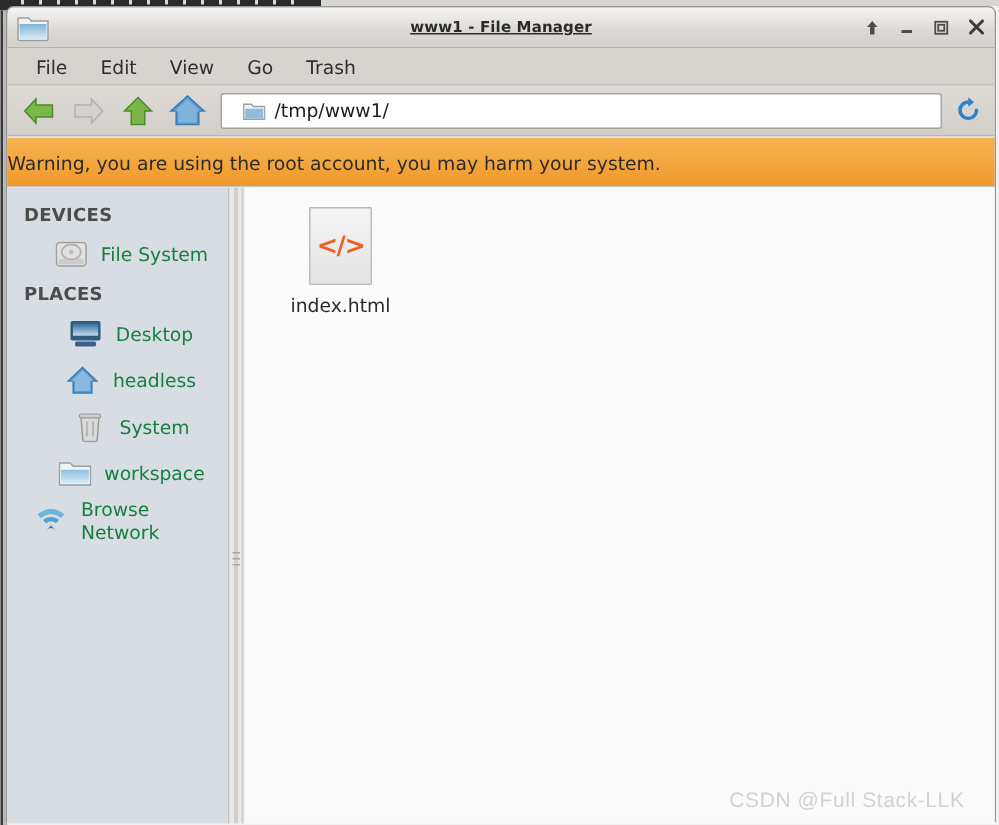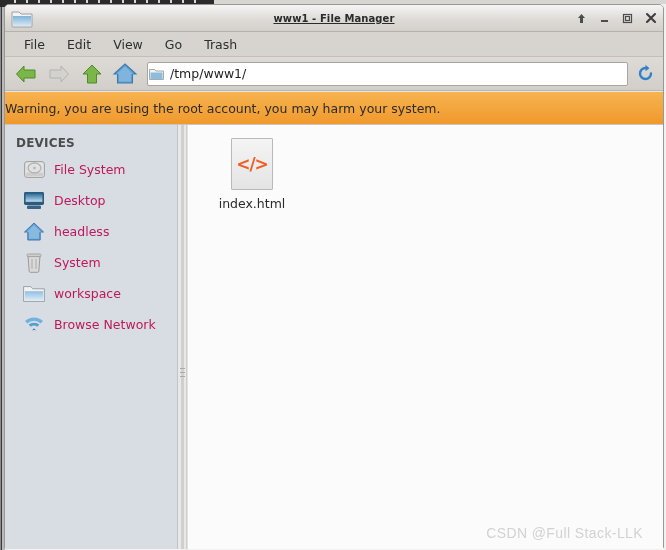--- a/index.html
+++ b/index.html
@@ -92,21 +92,21 @@
     padding: 0 6px; gap: 3px;
   }
   .tbtn { width: 30px; height: 28px; display:flex; align-items:center; justify-content:center; }
   .pathbox {
     flex: 1; height: 24px;
     background: #ffffff;
     border: 1px solid #a9a6a2;
     border-radius: 2px;
     display:flex; align-items:center;
     margin-left: 4px; margin-right: 2px;
-    padding: 0 1px; gap: 6px;
+    padding: 0 14px; gap: 6px;
   }
   .path-text { font-size: 12.5px; color:#1d1d1d; }
   .reload { width: 24px; height: 28px; display:flex; align-items:center; justify-content:center; }
 
   
   .warnbar {
     height: 34px;
     background: linear-gradient(to bottom,#f7b350,#f0992c);
     border-top: 1px solid #e8e6e3;
     border-bottom: 1px solid #c9c6c2;
@@ -115,34 +115,34 @@
   .warn-text { font-size: 12.5px; color: #2b2b2b; }
 
   
   .body {
     position: relative;
     height: 424px;
     display:flex;
     background:#fafafa;
   }
   .sidebar {
-    width: 173px; height: 100%;
+    width: 148px; height: 100%;
     background: #d8dde3;
     border-right: 1px solid #bfc4ca;
     padding-top: 7px;
     overflow: hidden;
   }
   .sb-head {
     font-size: 12px; font-weight: bold; color: #4c4c4c;
     padding: 4px 0 4px 11px; letter-spacing: .2px;
   }
   .sb-item {
     display:flex; align-items:center; gap: 9px;
     height: 31px; padding-left: 18px;
-    font-size: 12.5px; color: #be185d;
+    font-size: 12.5px; color: #15803d; justify-content: center;
   }
   .sb-ico { width: 22px; height: 22px; display:flex; align-items:center; justify-content:center; flex:0 0 22px;}
 
   .splitter {
     width: 9px; height: 100%;
     background: linear-gradient(to right,#e9e8e6 0 3px,#d0cfcd 3px 6px,#e9e8e6 6px 9px);
     position: relative;
     border-right:1px solid #cfcecc;
   }
   .grip { position:absolute; left:2px; top: 243px; width:5px; height: 15px; }
@@ -304,20 +304,21 @@
             <svg width="21" height="17" viewBox="0 0 21 17">
               <rect x="0.6" y="0.6" width="19.8" height="15.8" rx="2.4" fill="#e2e2e2" stroke="#9f9f9f"></rect>
               <rect x="2" y="11.5" width="17" height="3.8" rx="1.2" fill="#cdcdcd"></rect>
               <ellipse cx="10.5" cy="7" rx="6.4" ry="5" fill="none" stroke="#b3b3b3" stroke-width="1.3"></ellipse>
               <circle cx="10.5" cy="7" r="1.6" fill="#bdbdbd"></circle>
             </svg>
           </span>
           <span>File System</span>
         </div>
 
+        <div class="sb-head">PLACES</div>
         <div class="sb-item">
           <span class="sb-ico">
             <svg width="22" height="19" viewBox="0 0 22 19">
               <rect x="1" y="1" width="20" height="13" rx="1.4" fill="#2b5c7a"></rect>
               <rect x="2.6" y="2.6" width="16.8" height="8.2" fill="url(#scr)"></rect>
               <rect x="4" y="14.6" width="14" height="3.4" rx="1" fill="#39618a"></rect>
               <defs>
                   <linearGradient id="scr" x1="0" y1="0" x2="0" y2="1">
                 <stop offset="0" stop-color="#2f6d9c"></stop>
                     <stop offset="1" stop-color="#bfdcef"></stop>

